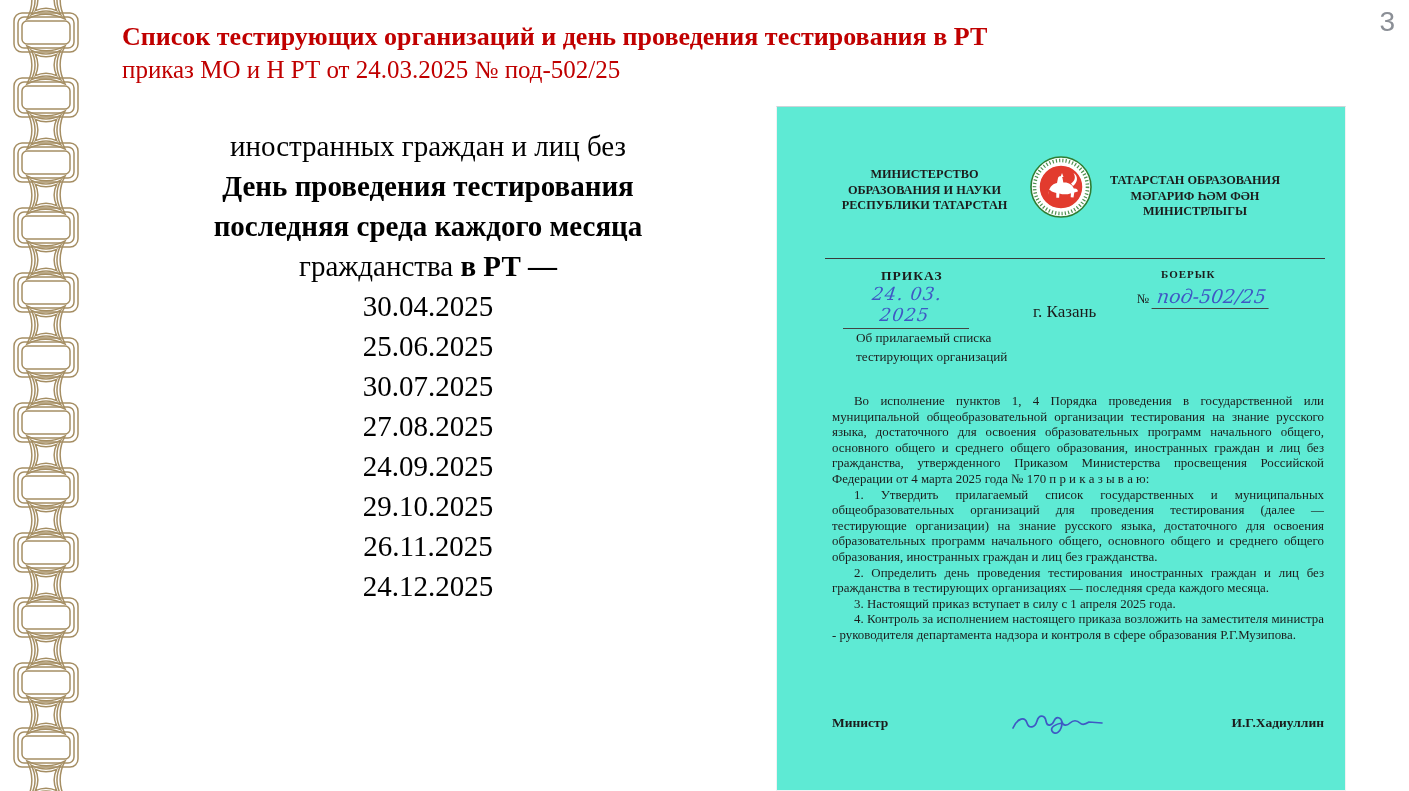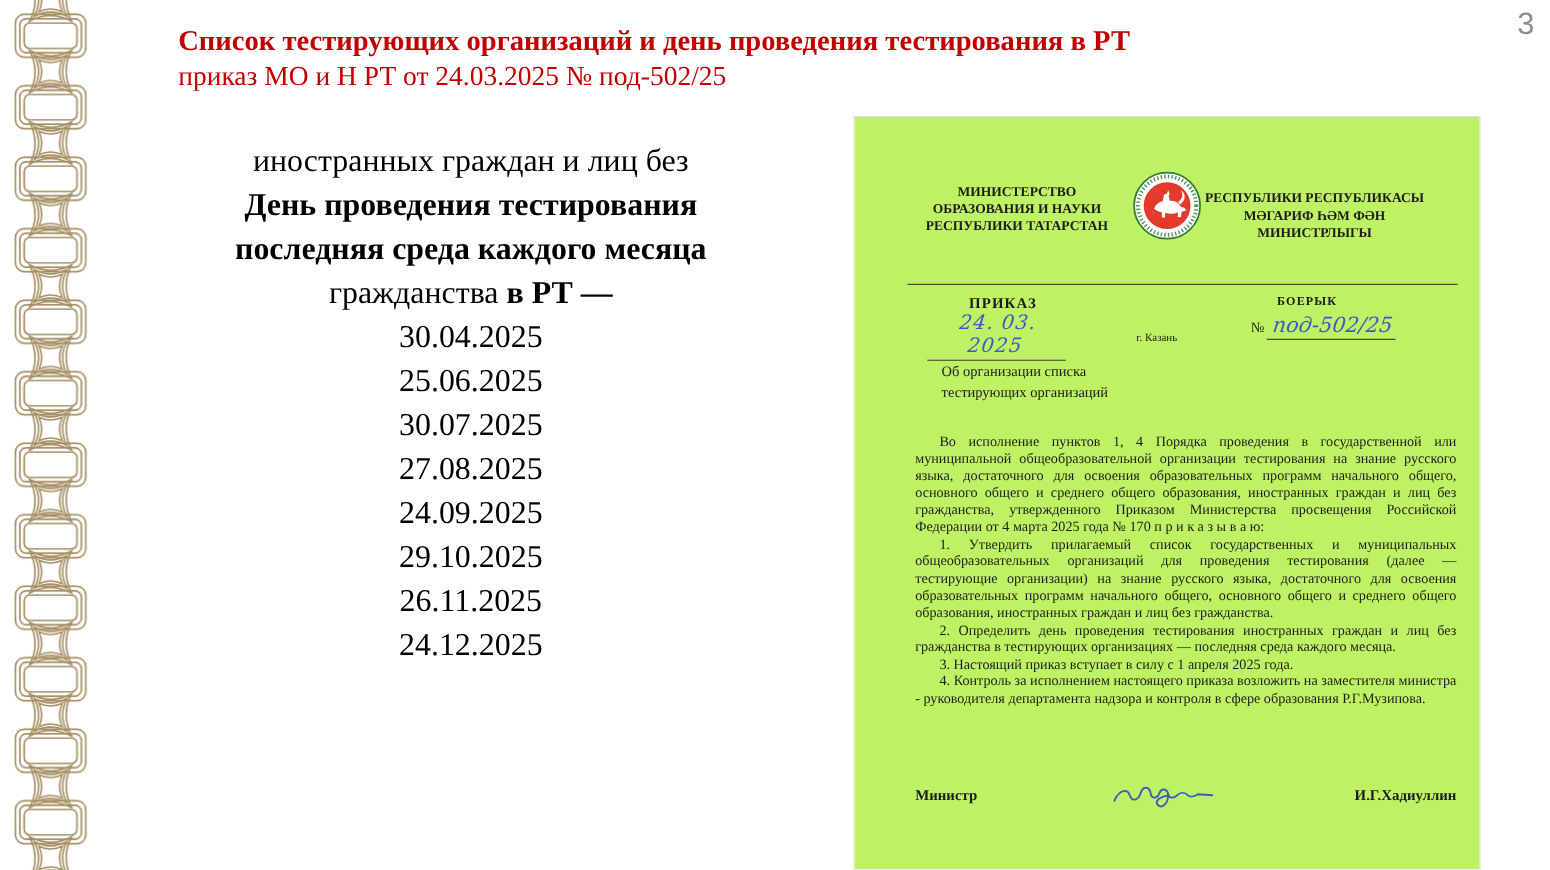--- a/index.html
+++ b/index.html
@@ -20,48 +20,48 @@
   .slide{position:relative;width:1409px;height:791px;background:#fff;}
 
   .ornament{position:absolute;left:0;top:0;display:block;}
 
   .page-num{
     position:absolute;top:6px;right:14px;
     font-family:"Liberation Sans",sans-serif;
     font-size:28px;color:var(--page_number_gray);
   }
 
-  .title-block{position:absolute;left:122px;top:20px;color:var(--accent_red);white-space:nowrap;margin-left:40px;}
+  .title-block{position:absolute;left:122px;top:20px;color:var(--accent_red);white-space:nowrap;}
   .title{font-size:26px;font-weight:bold;line-height:34px;}
   .subtitle{font-size:25px;font-weight:normal;line-height:32px;}
 
   .left-panel{position:absolute;left:128px;top:126px;width:600px;text-align:center;color:#000;}
   .lp-line{font-size:29px;line-height:40px;}
   .b{font-weight:bold;}
   .schedule-title{margin-top:42px;font-size:29px;line-height:40px;font-weight:bold;}
   .date-line{font-size:29px;line-height:40px;}
 
   .doc{
     position:absolute;left:776px;top:106px;width:570px;height:685px;
-    background:#bef264;color:var(--doc_text);
+    background:#5eead4;color:var(--doc_text);
     border:1px solid #f0f2f3;border-top:1px solid #ccd4d8;
   }
   .doc .abs{position:absolute;}
   .min-left{left:50px;top:60px;width:195px;text-align:center;font-weight:bold;font-size:12.3px;line-height:15.5px;}
   .min-right{left:318px;top:66px;width:200px;text-align:center;font-weight:bold;font-size:12.3px;line-height:15.5px;}
   .logo{left:252px;top:48px;width:64px;height:64px;}
   .rule{left:48px;right:20px;top:151px;height:0;border-top:1.5px solid #3a3a3a;}
   .prikaz{left:104px;top:161px;font-weight:bold;font-size:13.5px;letter-spacing:1px;}
   .boeryk{left:384px;top:161px;font-weight:bold;font-size:11px;letter-spacing:1px;}
   .hand{
     font-family:"DejaVu Serif",serif;font-style:italic;
     color:var(--handwriting_blue);display:inline-block;transform:skewX(-7deg);
   }
   .hand-date{left:66px;top:176px;width:126px;text-align:center;border-bottom:1px solid #444;padding-bottom:2px;font-size:18px;letter-spacing:1px;}
-  .city{left:256px;top:195px;font-size:10px;}
+  .city{left:256px;top:195px;font-size:17px;}
   .numrow{left:360px;top:178px;font-size:13px;white-space:nowrap;}
   .num-hand{font-size:19px;border-bottom:1px solid #444;padding:0 4px 1px 4px;}
   .subject{left:79px;top:221px;font-size:13.2px;line-height:19px;}
   .paras{left:55px;top:287px;width:492px;text-align:justify;font-size:12.9px;line-height:15.6px;}
   .paras p{margin:0;text-indent:22px;}
   .sig{left:55px;top:601px;width:492px;display:flex;justify-content:space-between;align-items:center;font-weight:bold;font-size:13.5px;}
   .sig svg{display:block;}
 </style>
 </head>
 <body>
@@ -126,38 +126,38 @@
     <svg class="abs logo" viewBox="0 0 64 64" aria-hidden="true">
       <circle cx="32" cy="32" r="30" fill="#ffffff" stroke="#2f7d32" stroke-width="1.6"></circle>
       <circle cx="32" cy="32" r="26.5" fill="none" stroke="#4e9150" stroke-width="3.6" stroke-dasharray="1.2 2.1"></circle>
       <circle cx="32" cy="32" r="22" fill="#e23b2e" stroke="#ffffff" stroke-width="1.5"></circle>
       <path d="M44 31 c5 -4 5.5 -10 0.5 -13 c2.5 4 1.5 8 -2.5 10.5 z" fill="#ffffff"></path>
       <path d="M20 40 c-1 -7 3 -11 8 -12 l1 -5 c0.5 -2.5 4 -2.5 4.5 0 l0.8 4.5 c5 -0.5 9 2 10.5 6 c2.5 -0.5 4.5 1 4 3 l-3.5 1 -0.8 5 -2.8 -0.3 0.2 -4 c-3.5 1.5 -8 1.5 -11.5 0.3 l-0.3 4.3 -2.8 0 0 -4.8 c-3.4 -0.6 -6 -2.3 -7.3 -4 z" fill="#ffffff"></path>
       <path d="M31.5 22 l1.5 -4 1.5 4 z" fill="#ffffff"></path>
     </svg>
 
     <div class="abs min-right">
-        <div>РЕСПУБЛИКИ РЕСПУБЛИКАСЫ</div>
+        <div>ТАТАРСТАН ОБРАЗОВАНИЯ</div>
         <div>МӘГАРИФ ҺӘМ ФӘН</div>
         <div>МИНИСТРЛЫГЫ</div>
       </div>
 
     <div class="abs rule"></div>
 
     <div class="abs prikaz">ПРИКАЗ</div>
     <div class="abs boeryk">БОЕРЫК</div>
 
     <div class="abs hand-date"><span class="hand">24. 03. 2025</span></div>
 
     <div class="abs city">г. Казань</div>
 
     <div class="abs numrow"><span>№</span> <span class="hand num-hand">под-502/25</span></div>
 
     <div class="abs subject">
-        <div>Об организации списка</div>
+        <div>Об прилагаемый списка</div>
         <div>тестирующих организаций</div>
       </div>
 
     <div class="abs paras">
         <p>Во исполнение пунктов 1, 4 Порядка проведения в государственной или муниципальной общеобразовательной организации тестирования на знание русского языка, достаточного для освоения образовательных программ начального общего, основного общего и среднего общего образования, иностранных граждан и лиц без гражданства, утвержденного Приказом Министерства просвещения Российской Федерации от 4 марта 2025 года № 170 п р и к а з ы в а ю:</p>
         <p>1. Утвердить прилагаемый список государственных и муниципальных общеобразовательных организаций для проведения тестирования (далее — тестирующие организации) на знание русского языка, достаточного для освоения образовательных программ начального общего, основного общего и среднего общего образования, иностранных граждан и лиц без гражданства.</p>
         <p>2. Определить день проведения тестирования иностранных граждан и лиц без гражданства в тестирующих организациях — последняя среда каждого месяца.</p>
         <p>3. Настоящий приказ вступает в силу с 1 апреля 2025 года.</p>
         <p>4. Контроль за исполнением настоящего приказа возложить на заместителя министра - руководителя департамента надзора и контроля в сфере образования Р.Г.Музипова.</p>
       </div>

